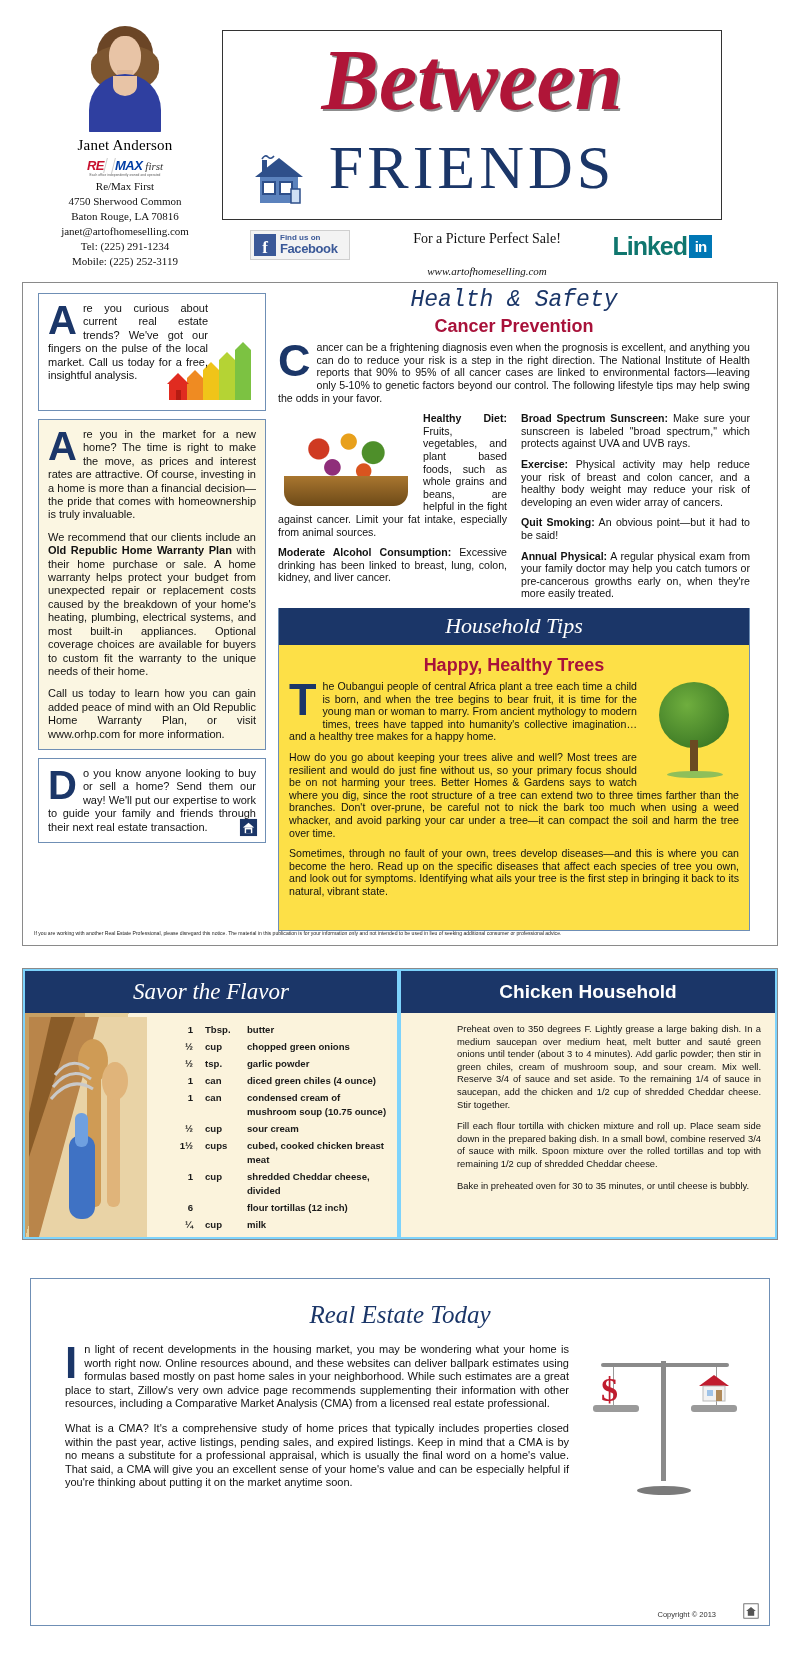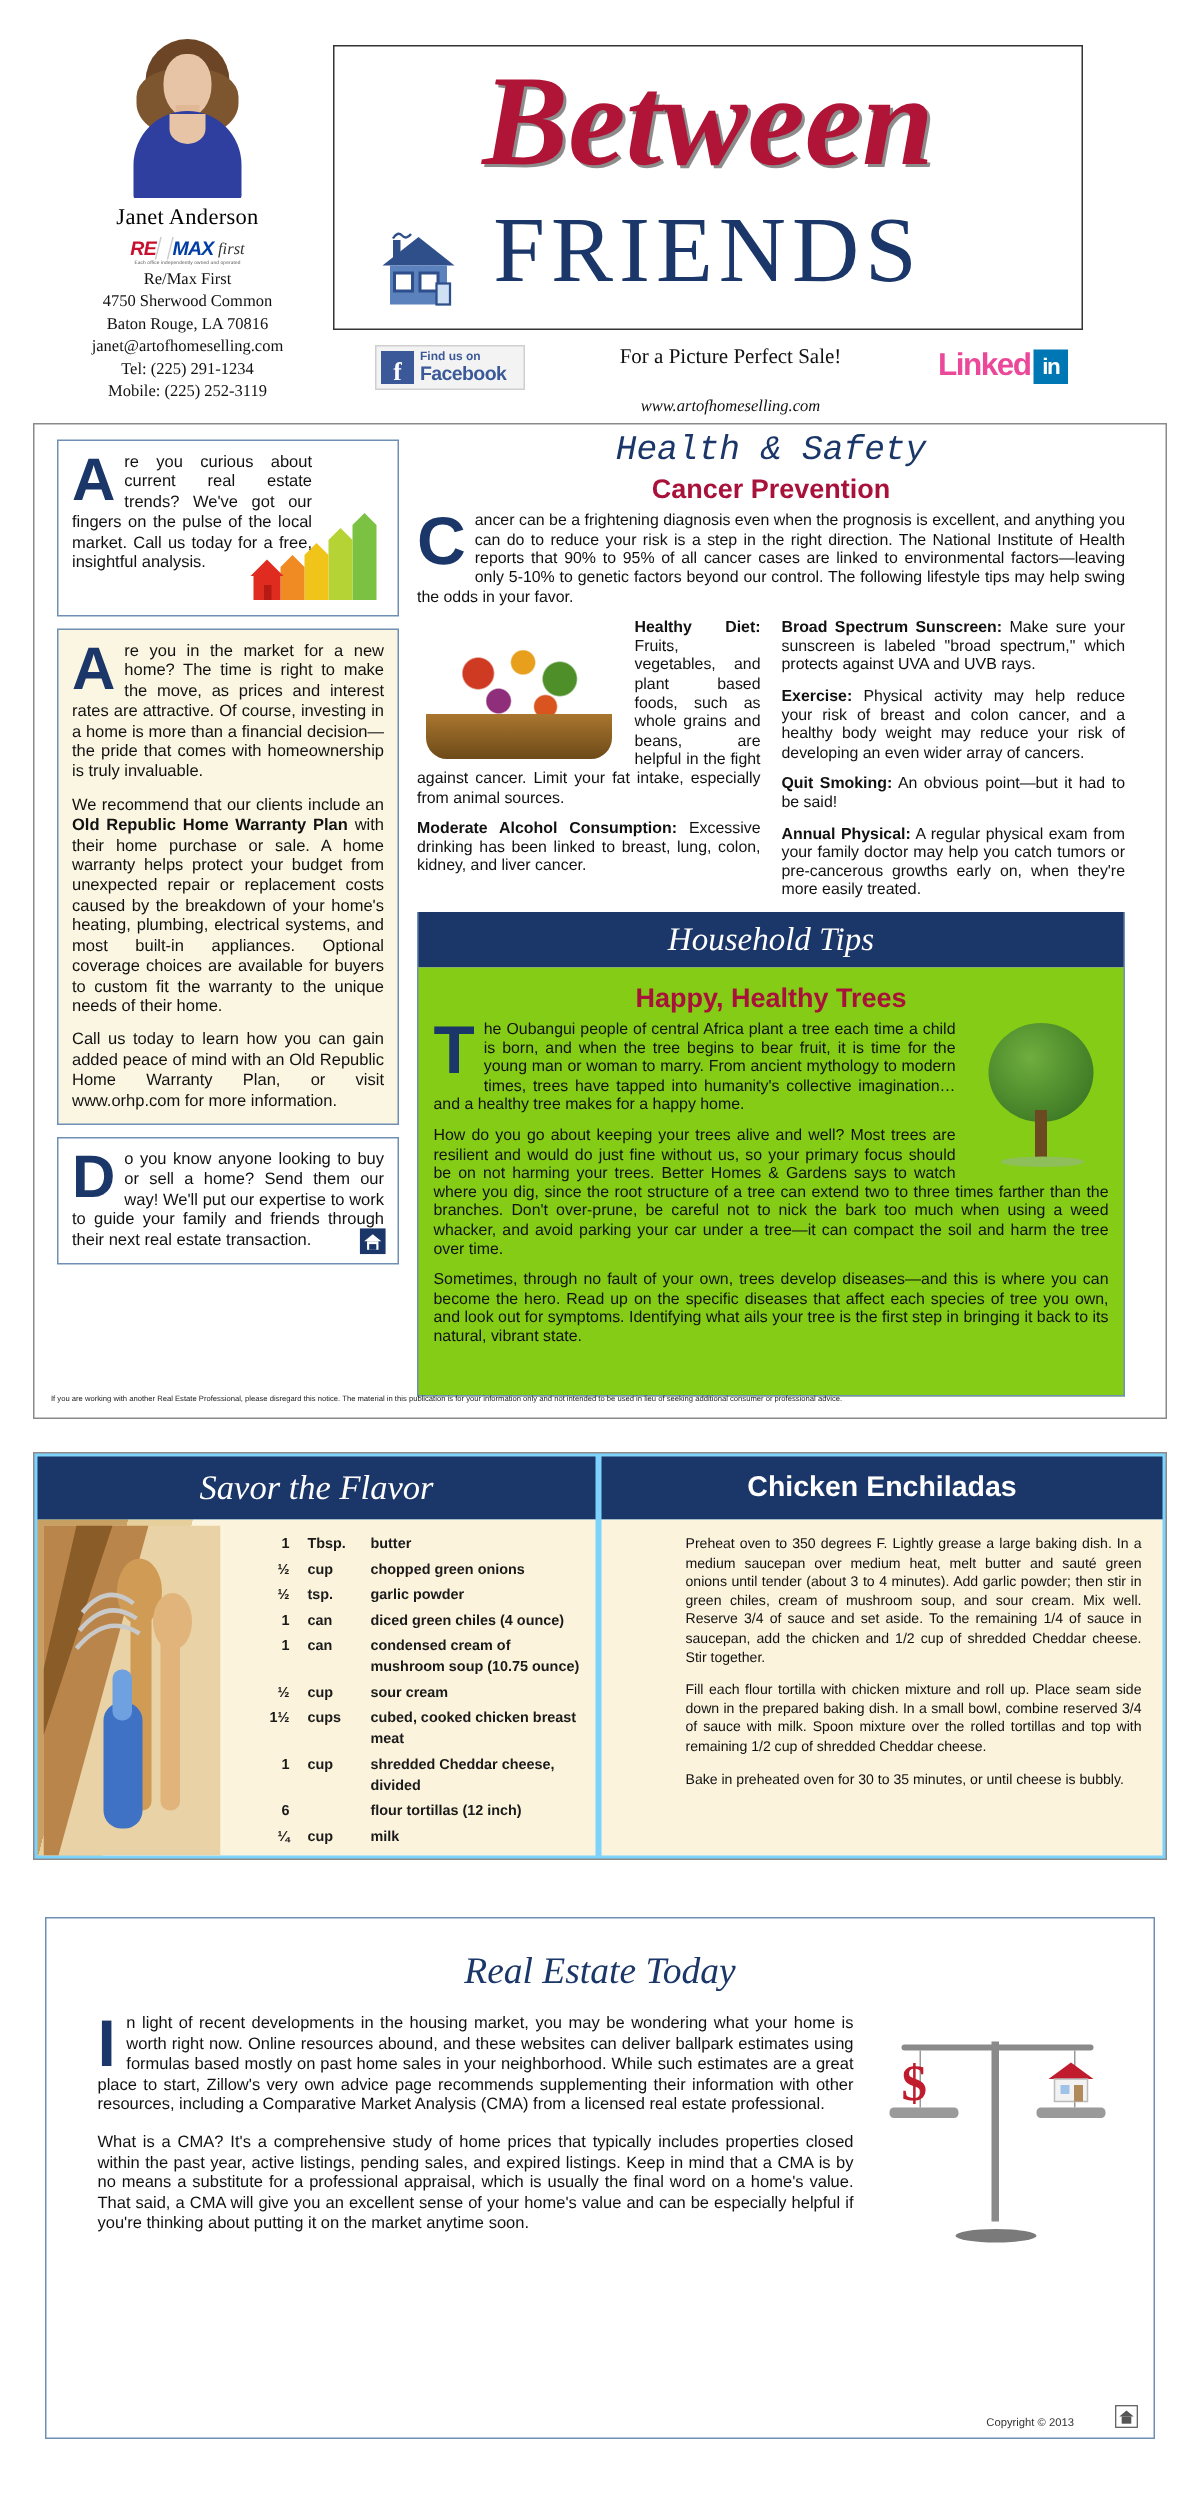--- a/index.html
+++ b/index.html
@@ -70,21 +70,21 @@
   }
   .fb-txt{margin-left:4px;line-height:1.05;}
   .fb-find{font-size:8px;font-weight:bold;color:#3b5998;display:block;}
   .fb-book{font-size:13px;font-weight:bold;color:#3b5998;display:block;letter-spacing:-.4px;}
   .tagline{
     position:absolute;left:150px;top:3px;width:230px;text-align:center;
     font-family:"Liberation Serif",serif;font-size:14px;color:#111;
   }
   .tag-url{font-size:11px;display:block;margin-top:18px;font-style:italic;}
   .li-badge{position:absolute;right:10px;top:4px;display:flex;align-items:center;}
-  .li-word{font-size:21px;font-weight:bold;color:#ec4899;letter-spacing:-1px;text-align:center;}
+  .li-word{font-size:25px;font-weight:bold;color:#0f766e;letter-spacing:-1px;text-align:center;}
   .li-in{
     width:23px;height:23px;background:#0077b5;color:#fff;font-weight:bold;font-size:15px;
     display:flex;align-items:center;justify-content:center;margin-left:2px;letter-spacing:-1px;
   }
 
   
   .sec1{
     position:absolute;left:22px;top:282px;width:756px;height:664px;
     border:1px solid #8a8a8a;background:#fff;box-sizing:border-box;
   }
@@ -133,21 +133,21 @@
   .veg-basket{
     position:absolute;left:6px;bottom:0;width:124px;height:30px;
     background:linear-gradient(#a9762f,#6d4a18);border-radius:0 0 14px 14px;
   }
 
   .band{
     background:#1b3668;color:#fff;text-align:center;padding:5px 0 6px;
     font-family:"Liberation Serif",serif;font-style:italic;font-size:22px;
     border-left:1px solid #6f8fb5;border-right:1px solid #6f8fb5;
   }
-  .tips-box{border:1px solid #6f8fb5;border-top:none;background:#84cc16;padding:7px 10px 25px;box-sizing:border-box;}
+  .tips-box{border:1px solid #6f8fb5;border-top:none;background:#fde047;padding:7px 10px 25px;box-sizing:border-box;}
   .tree-img{
     float:right;width:92px;height:96px;margin:2px 0 4px 10px;position:relative;
   }
   .tr-c{position:absolute;left:12px;top:0;width:70px;height:66px;border-radius:50%;background:radial-gradient(circle at 40% 35%,#6fae3e,#2f6b1e);}
   .tr-t{position:absolute;left:43px;top:58px;width:8px;height:34px;background:#6b4a22;}
   .tr-g{position:absolute;left:20px;bottom:0;width:56px;height:7px;border-radius:50%;background:#8fbf5a;}
 
   .disclaim{
     position:absolute;left:6px;right:6px;bottom:3px;font-size:5.1px;line-height:7px;color:#222;
   }
@@ -430,21 +430,21 @@
           <div class="ing-row">
             <span class="ing-q">¼</span>
             <span class="ing-u">cup</span>
             <span class="ing-n">milk</span>
           </div>
         </div>
       </div>
     </div>
 
     <div class="rec-right">
-      <div class="rec-band t">Chicken Enchiladas</div>
+      <div class="rec-band t">Chicken Household</div>
       <div class="rec-body">
         <div class="rec-steps">
           <p>Preheat oven to 350 degrees F. Lightly grease a large baking dish. In a medium saucepan over medium heat, melt butter and sauté green onions until tender (about 3 to 4 minutes). Add garlic powder; then stir in green chiles, cream of mushroom soup, and sour cream. Mix well. Reserve 3/4 of sauce and set aside. To the remaining 1/4 of sauce in saucepan, add the chicken and 1/2 cup of shredded Cheddar cheese. Stir together.</p>
           <p>Fill each flour tortilla with chicken mixture and roll up. Place seam side down in the prepared baking dish. In a small bowl, combine reserved 3/4 of sauce with milk. Spoon mixture over the rolled tortillas and top with remaining 1/2 cup of shredded Cheddar cheese.</p>
           <p>Bake in preheated oven for 30 to 35 minutes, or until cheese is bubbly.</p>
         </div>
       </div>
     </div>
   </div>
 

